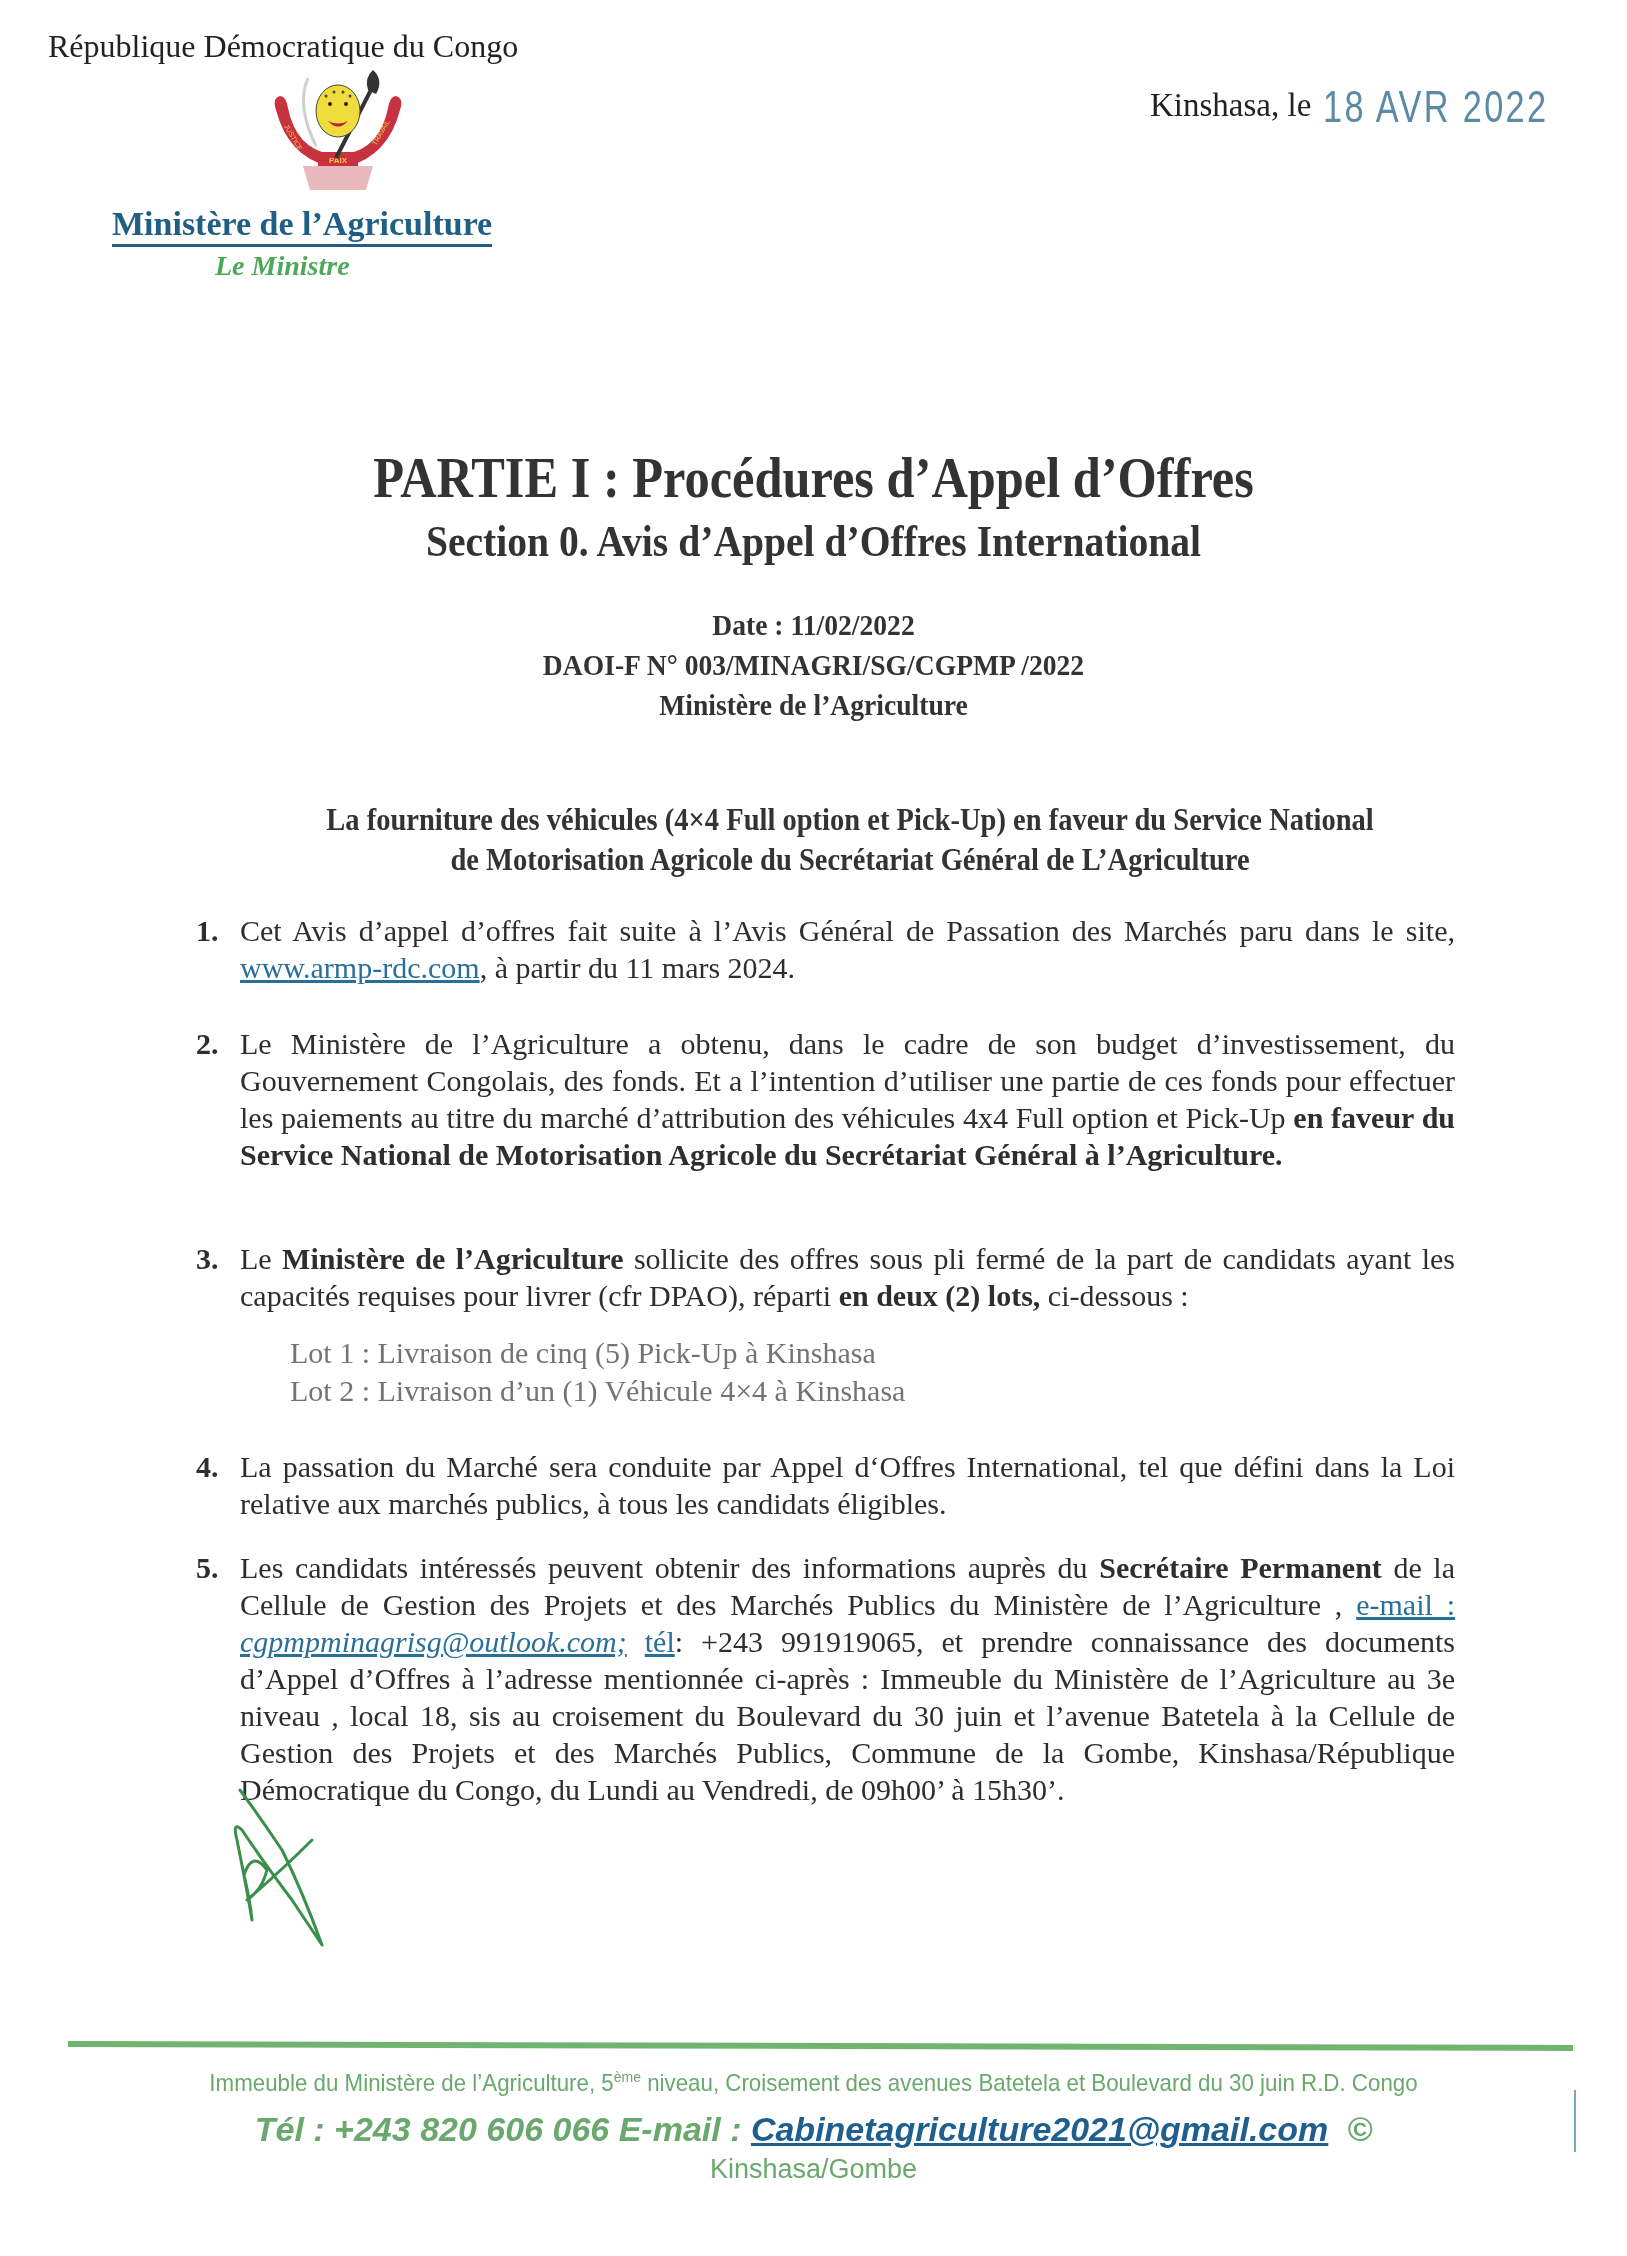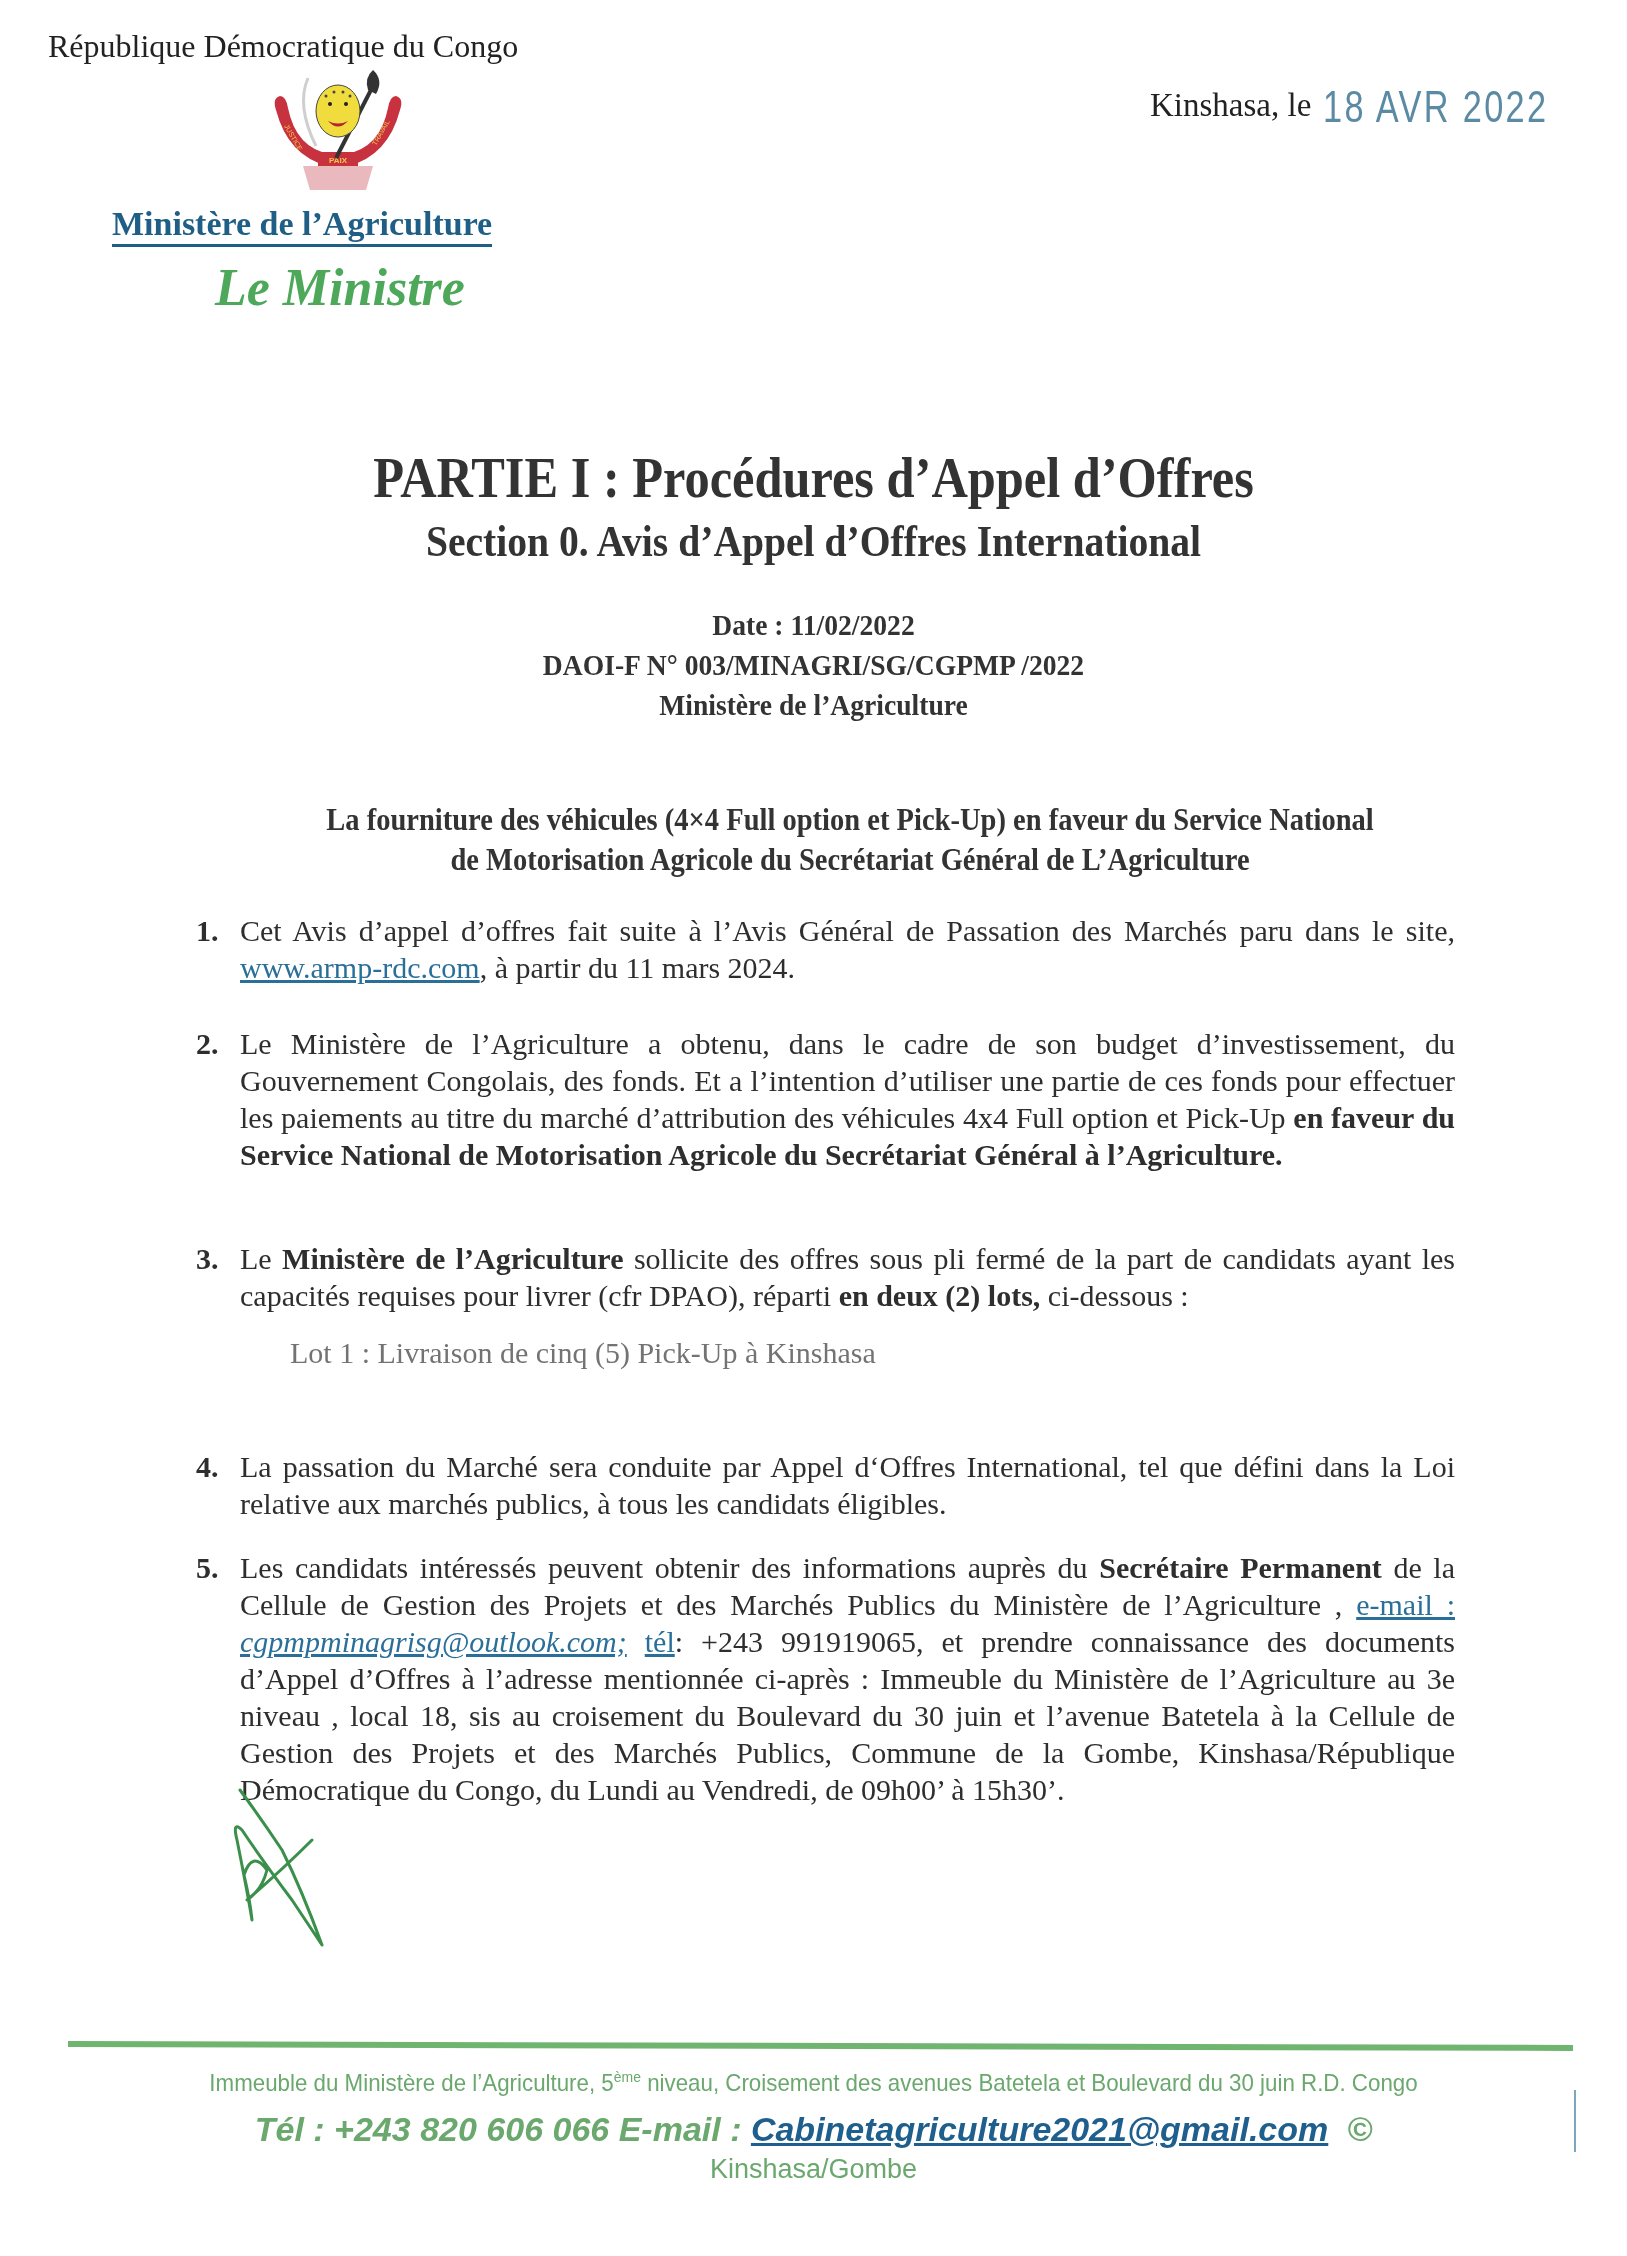--- a/index.html
+++ b/index.html
@@ -9,21 +9,21 @@
 
   
   .republic { left:48px; top:28px; font-size:32px; color:#222; white-space:nowrap; }
   .city-date { left:1150px; top:46px; font-size:33px; color:#222; white-space:nowrap;margin-top:36px; }
   .stamp { font-family:"Liberation Sans", "DejaVu Sans", sans-serif; color:#5a8aa4;
            font-size:44px; letter-spacing:3px; transform:scaleX(0.78); transform-origin:left center;
            display:inline-block; vertical-align:-6px; margin-left:12px; }
   .emblem { left:258px; top:66px; width:160px; height:130px; }
   .ministry-title { left:112px; top:204px; font-size:34px; font-weight:bold; color:#1f5f86;
                     border-bottom:3px solid #1f5f86; padding-bottom:0; line-height:40px; white-space:nowrap; }
-  .le-ministre { left:215px; top:250px; font-size:52px; font-weight:bold; font-style:italic; color:#4ea85a; white-space:nowrap;margin-top:8px; }
+  .le-ministre { left:215px; top:250px; font-size:28px; font-weight:bold; font-style:italic; color:#4ea85a; white-space:nowrap; }
 
   
   .title-block { left:0; width:1627px; text-align:center; }
   .partie { top:446px; font-size:56px; font-weight:bold; color:#333; transform:scaleX(0.9); }
   .section { top:516px; font-size:44px; font-weight:bold; color:#333; transform:scaleX(0.9); }
   .meta { font-size:30px; font-weight:bold; color:#333; transform:scaleX(0.92); }
   .meta.date { top:608px; }
   .meta.ref { top:648px; }
   .meta.min { top:688px; }
 
@@ -115,20 +115,21 @@
   <span>Le Ministère de l’Agriculture a obtenu, dans le cadre de son budget d’investissement, du Gouvernement Congolais, des fonds. Et a l’intention d’utiliser une partie de ces fonds pour effectuer les paiements au titre du marché d’attribution des véhicules 4x4 Full option et Pick-Up </span><b>en faveur du Service National de Motorisation Agricole du Secrétariat Général à l’Agriculture.</b>
 </div>
 
 <div class="abs para p3">
   <span class="num">3.</span>
   <span>Le </span><b>Ministère de l’Agriculture</b><span> sollicite des offres sous pli fermé de la part de candidats ayant les capacités requises pour livrer (cfr DPAO), réparti </span><b>en deux (2) lots,</b><span> ci-dessous :</span>
 </div>
 
 <div class="abs lots">
   <div>Lot 1 : Livraison de cinq (5) Pick-Up à Kinshasa</div>
+  <div>Lot 2 : Livraison d’un (1) Véhicule 4×4 à Kinshasa</div>
 </div>
 
 <div class="abs para p4">
   <span class="num">4.</span>
   <span>La passation du Marché sera conduite par Appel d‘Offres International, tel que défini dans la Loi relative aux marchés publics, à tous les candidats éligibles.</span>
 </div>
 
 <div class="abs para p5">
   <span class="num">5.</span>
   <span>Les candidats intéressés peuvent obtenir des informations auprès du </span><b>Secrétaire Permanent</b><span> de la Cellule de Gestion des Projets et des Marchés Publics du Ministère de l’Agriculture , </span><span class="link">e-mail :</span> <span class="link italic-link">cgpmpminagrisg@outlook.com;</span> <span class="link">tél</span><span>: +243 991919065, et prendre connaissance des documents d’Appel d’Offres à l’adresse mentionnée ci-après : Immeuble du Ministère de l’Agriculture au 3e niveau , local 18, sis au croisement du Boulevard du 30 juin et l’avenue Batetela à la Cellule de Gestion des Projets et des Marchés Publics, Commune de la Gombe, Kinshasa/République Démocratique du Congo, du Lundi au Vendredi,  de 09h00’ à 15h30’.</span>

